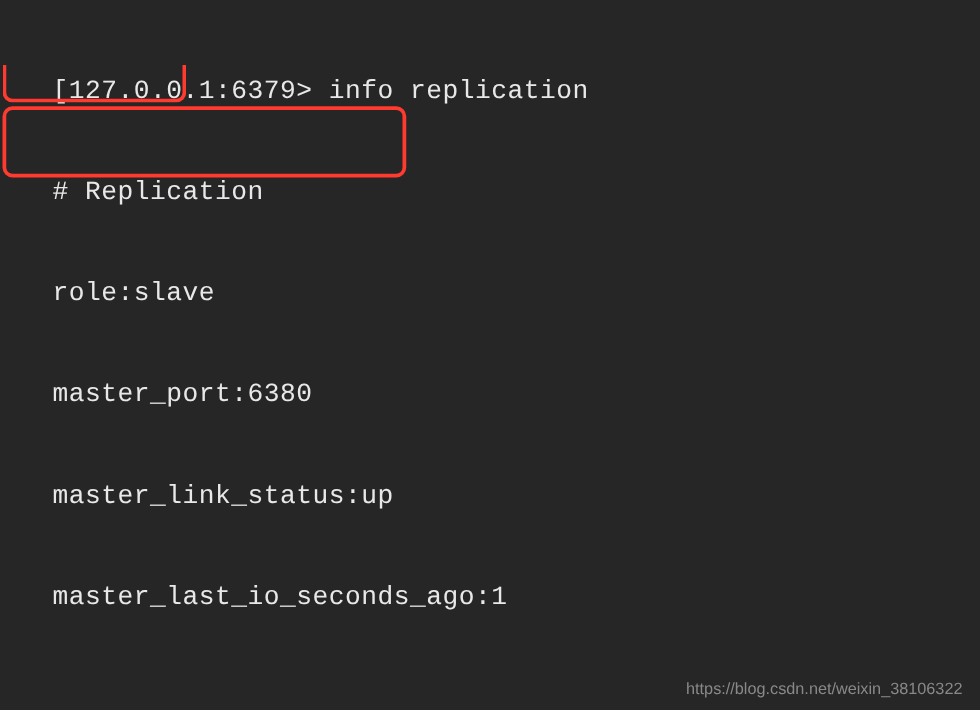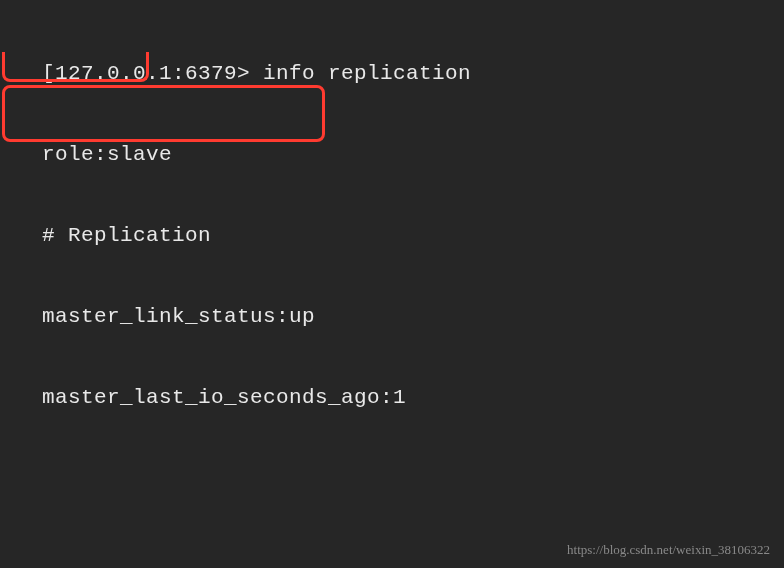--- a/index.html
+++ b/index.html
@@ -48,35 +48,36 @@
     height: 57px;
     border: 3px solid #ff3b30;
     border-radius: 8px;
     box-sizing: border-box;
     pointer-events: none;
   }
   .watermark {
     position: absolute;
     bottom: 10px;
     right: 14px;
-    font-family: Liberation Serif, serif;
+    font-family: Liberation Sans, sans-serif;
     font-size: 13px;
     color: #9a9a9a;
     opacity: 0.85;
   }
   
   .bracket {}
 </style>
 </head>
 <body>
 
 <div class="terminal">
   <span class="line"><span class="bracket">[</span><span>127.0.0.1:6379</span><span>&gt; </span><span>info replication</span></span>
+  <span class="line"># Replication</span>
   <span class="line">role:slave</span>
-  <span class="line"># Replication</span>
+  <span class="line">master_port:6380</span>
   <span class="line">master_link_status:up</span>
   <span class="line">master_last_io_seconds_ago:1</span>
   
   
   
   
   
   
   
   

